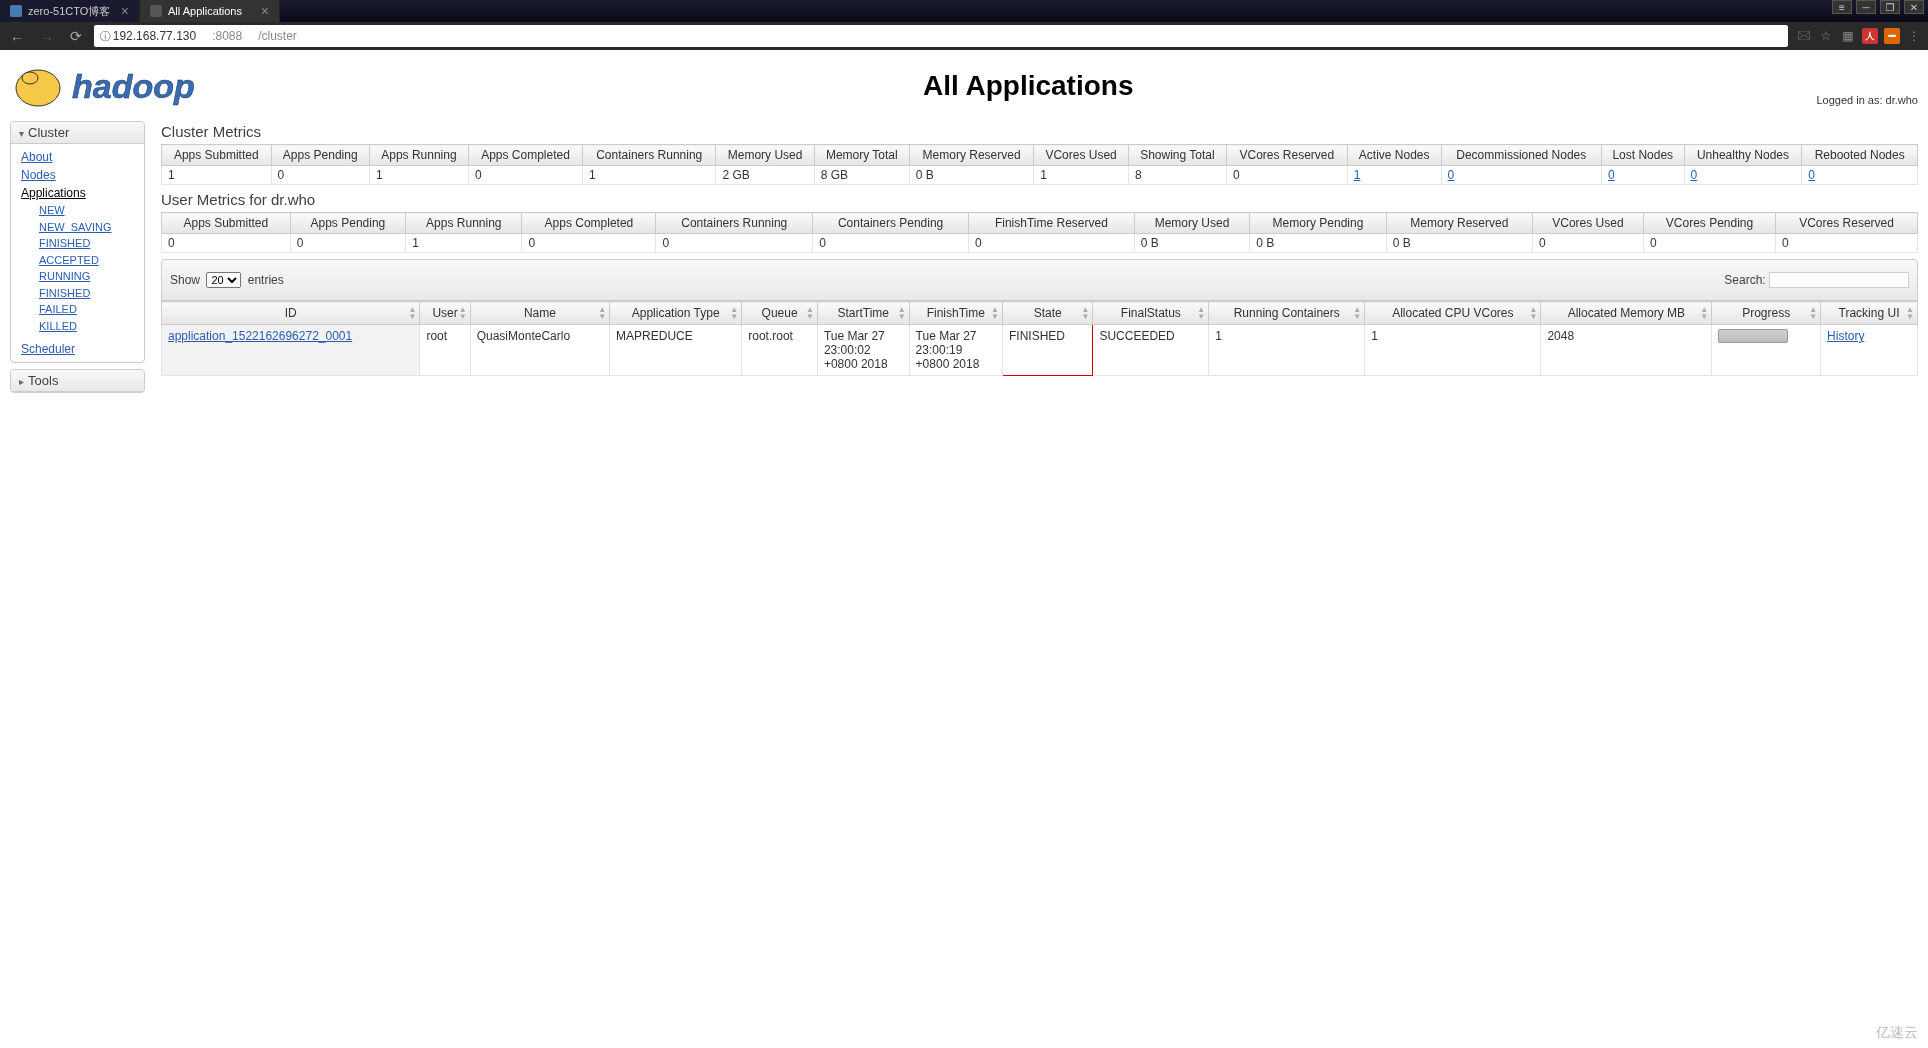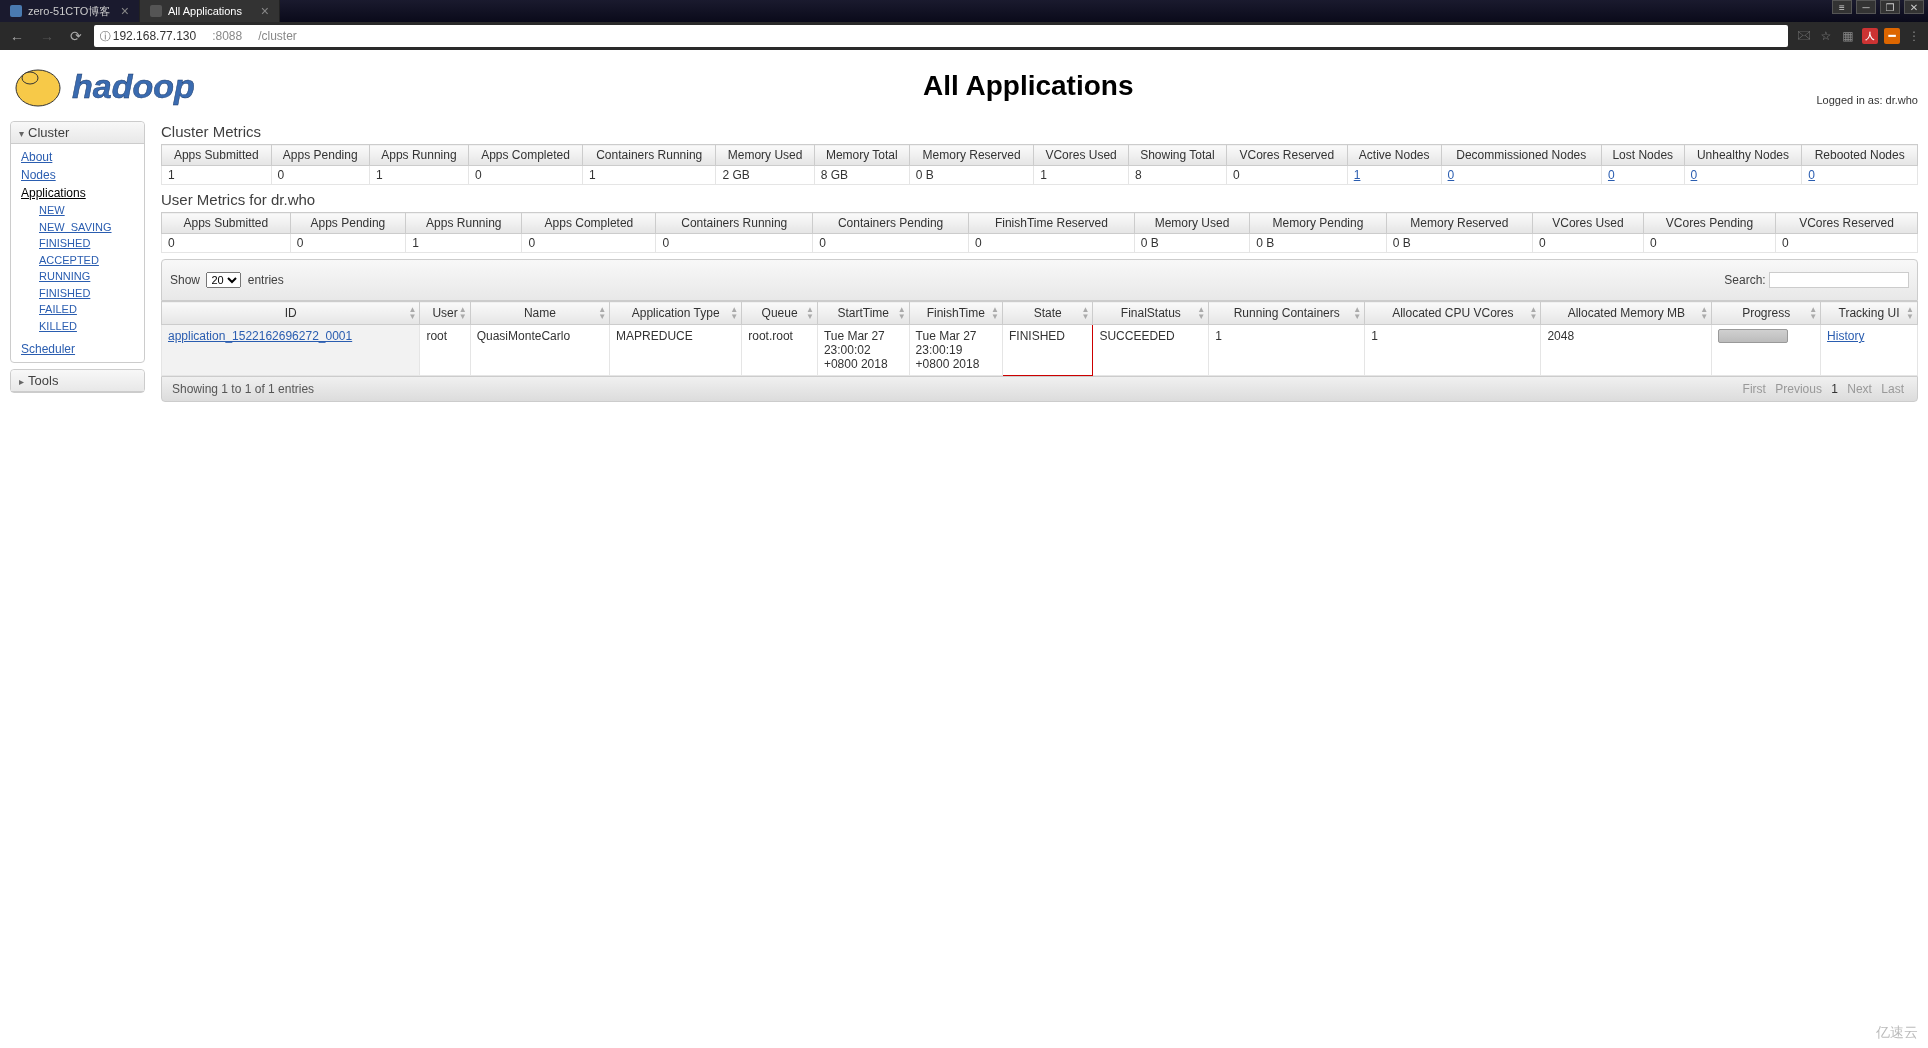--- a/index.html
+++ b/index.html
@@ -289,27 +289,17 @@
             <td>SUCCEEDED</td>
             <td>1</td>
             <td>1</td>
             <td>2048</td>
             <td><span class="progress-cell"></span></td>
             <td><a>History</a></td>
           </tr>
         </tbody>
       </table>
 
-      <div class="dt-footer">
-        <span>Showing 1 to 1 of 1 entries</span>
-        <div class="pager">
-          <span>First</span>
-          <span>Previous</span>
-          <span class="cur">1</span>
-          <span>Next</span>
-          <span>Last</span>
-        </div>
-      </div>
     </div>
   </div>
 </div>
 
 <div class="watermark">亿速云</div>
 
 </body></html>

